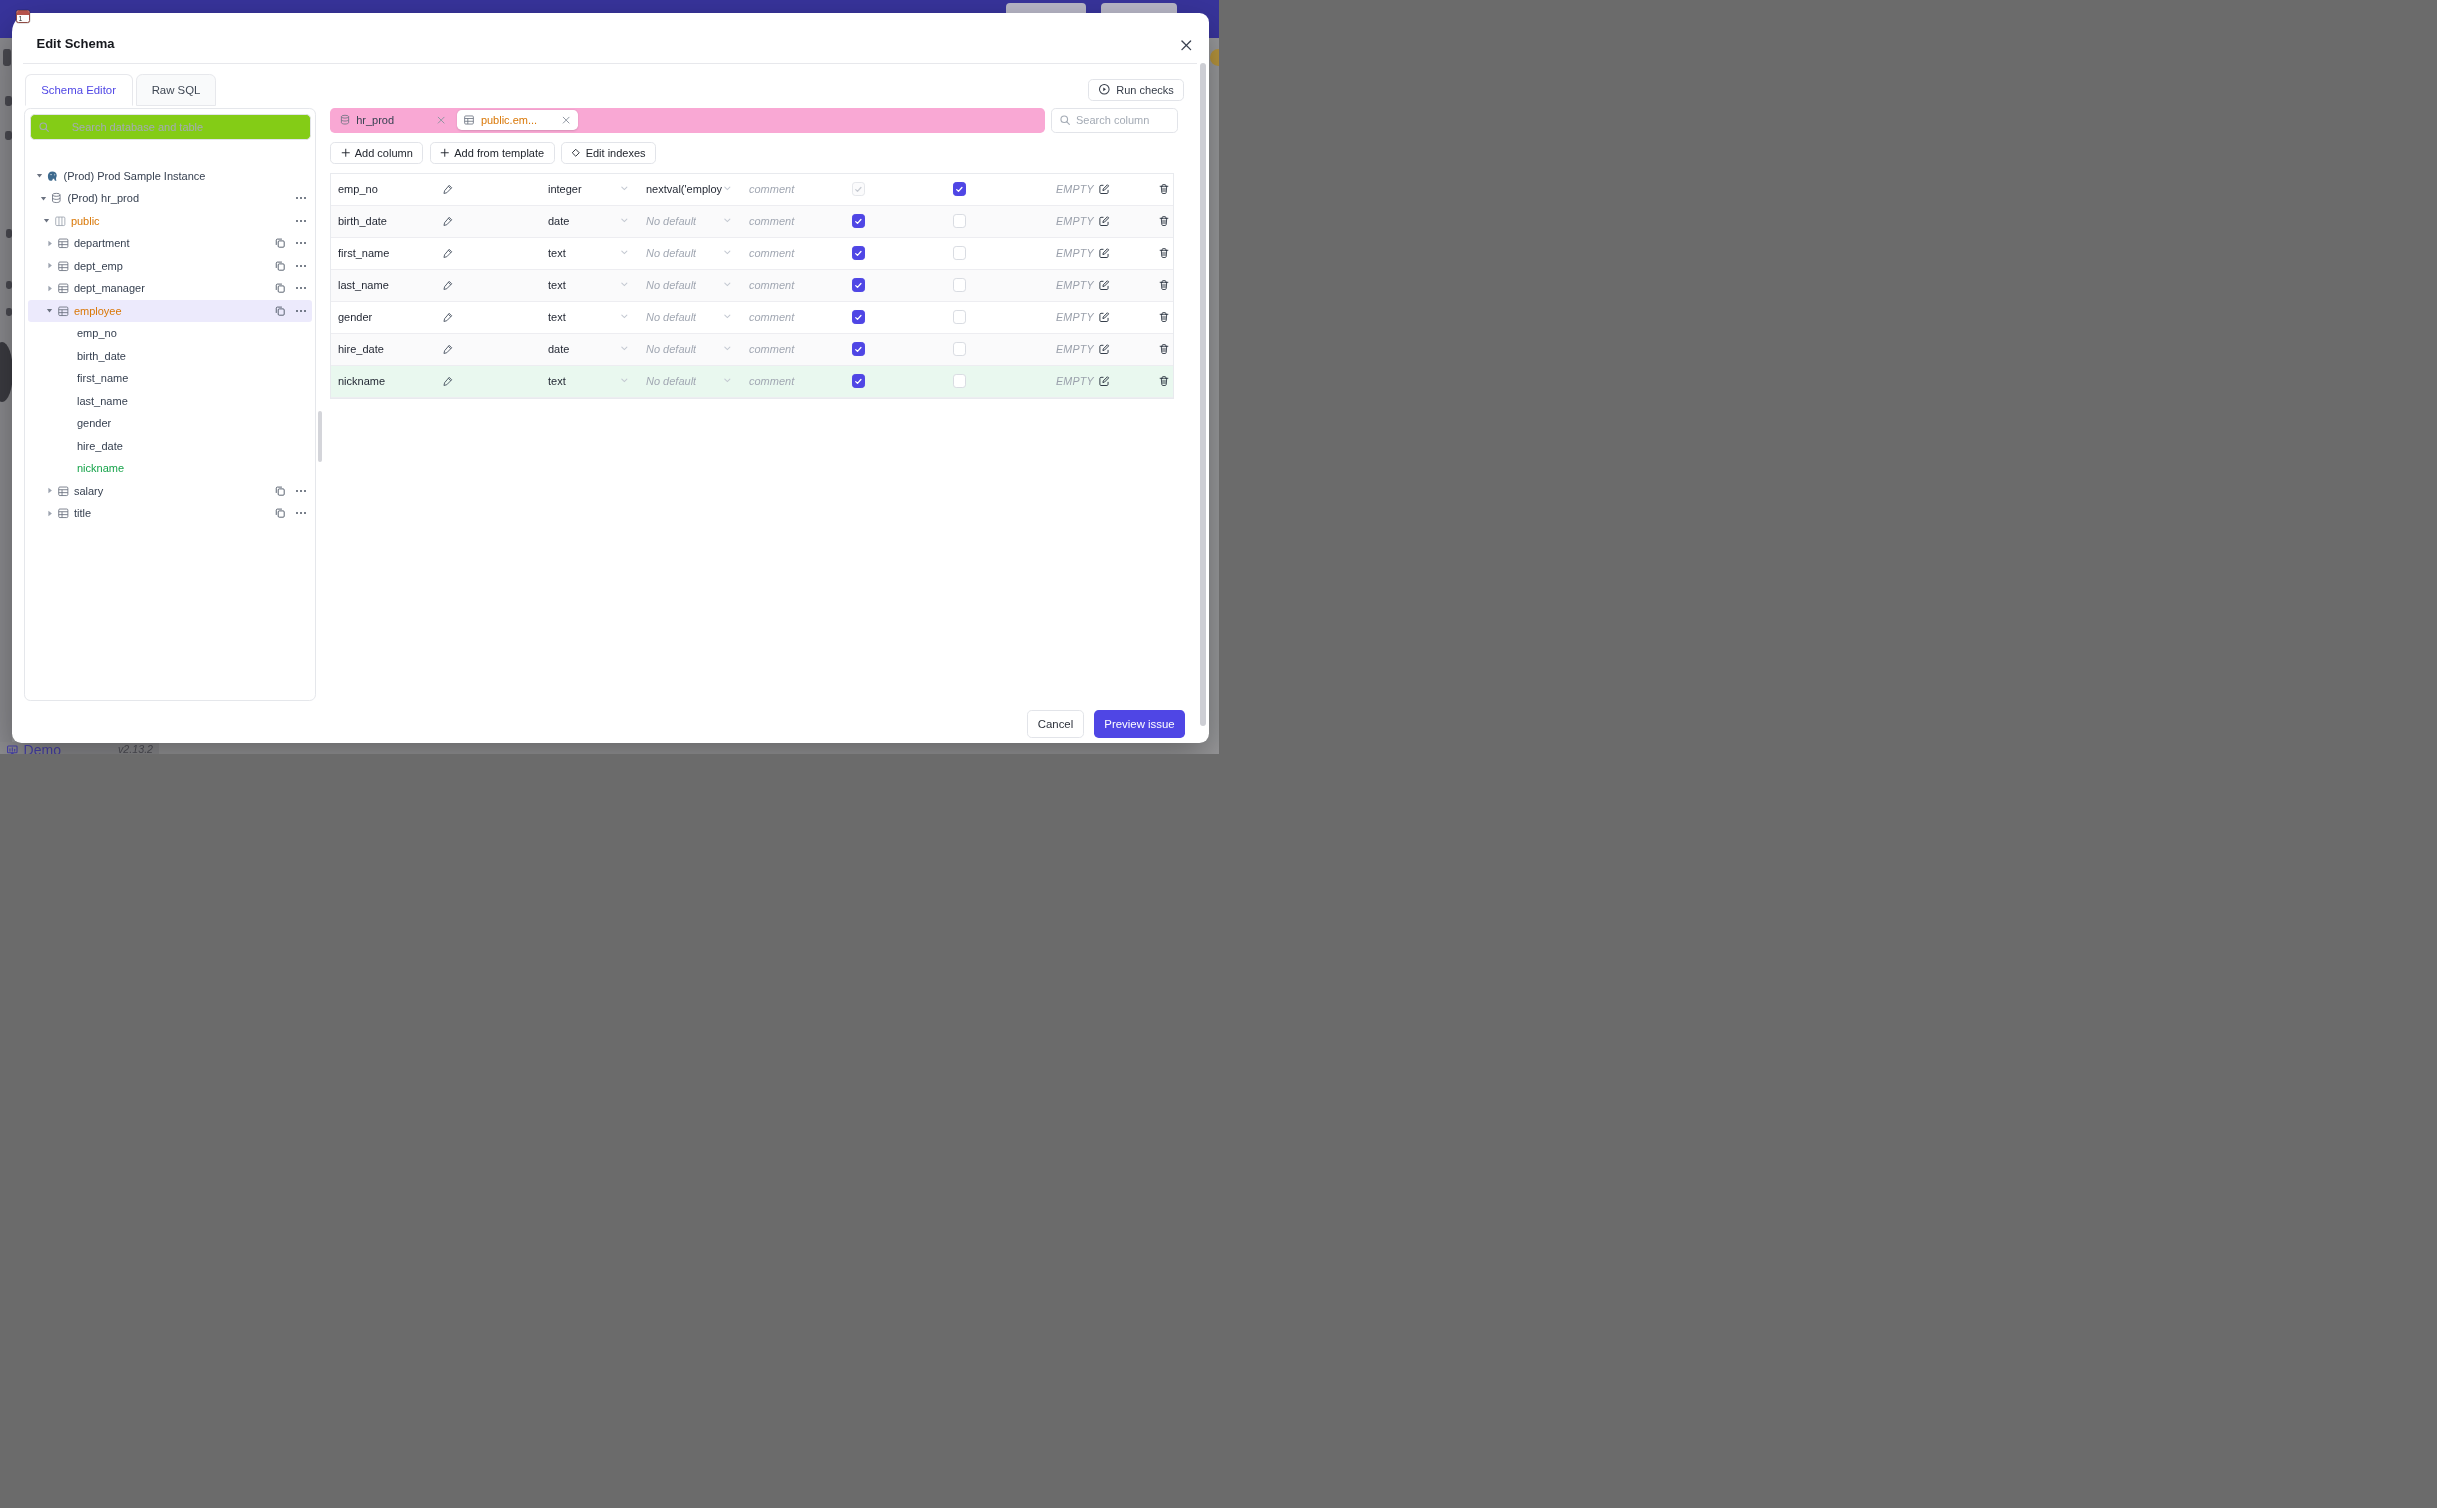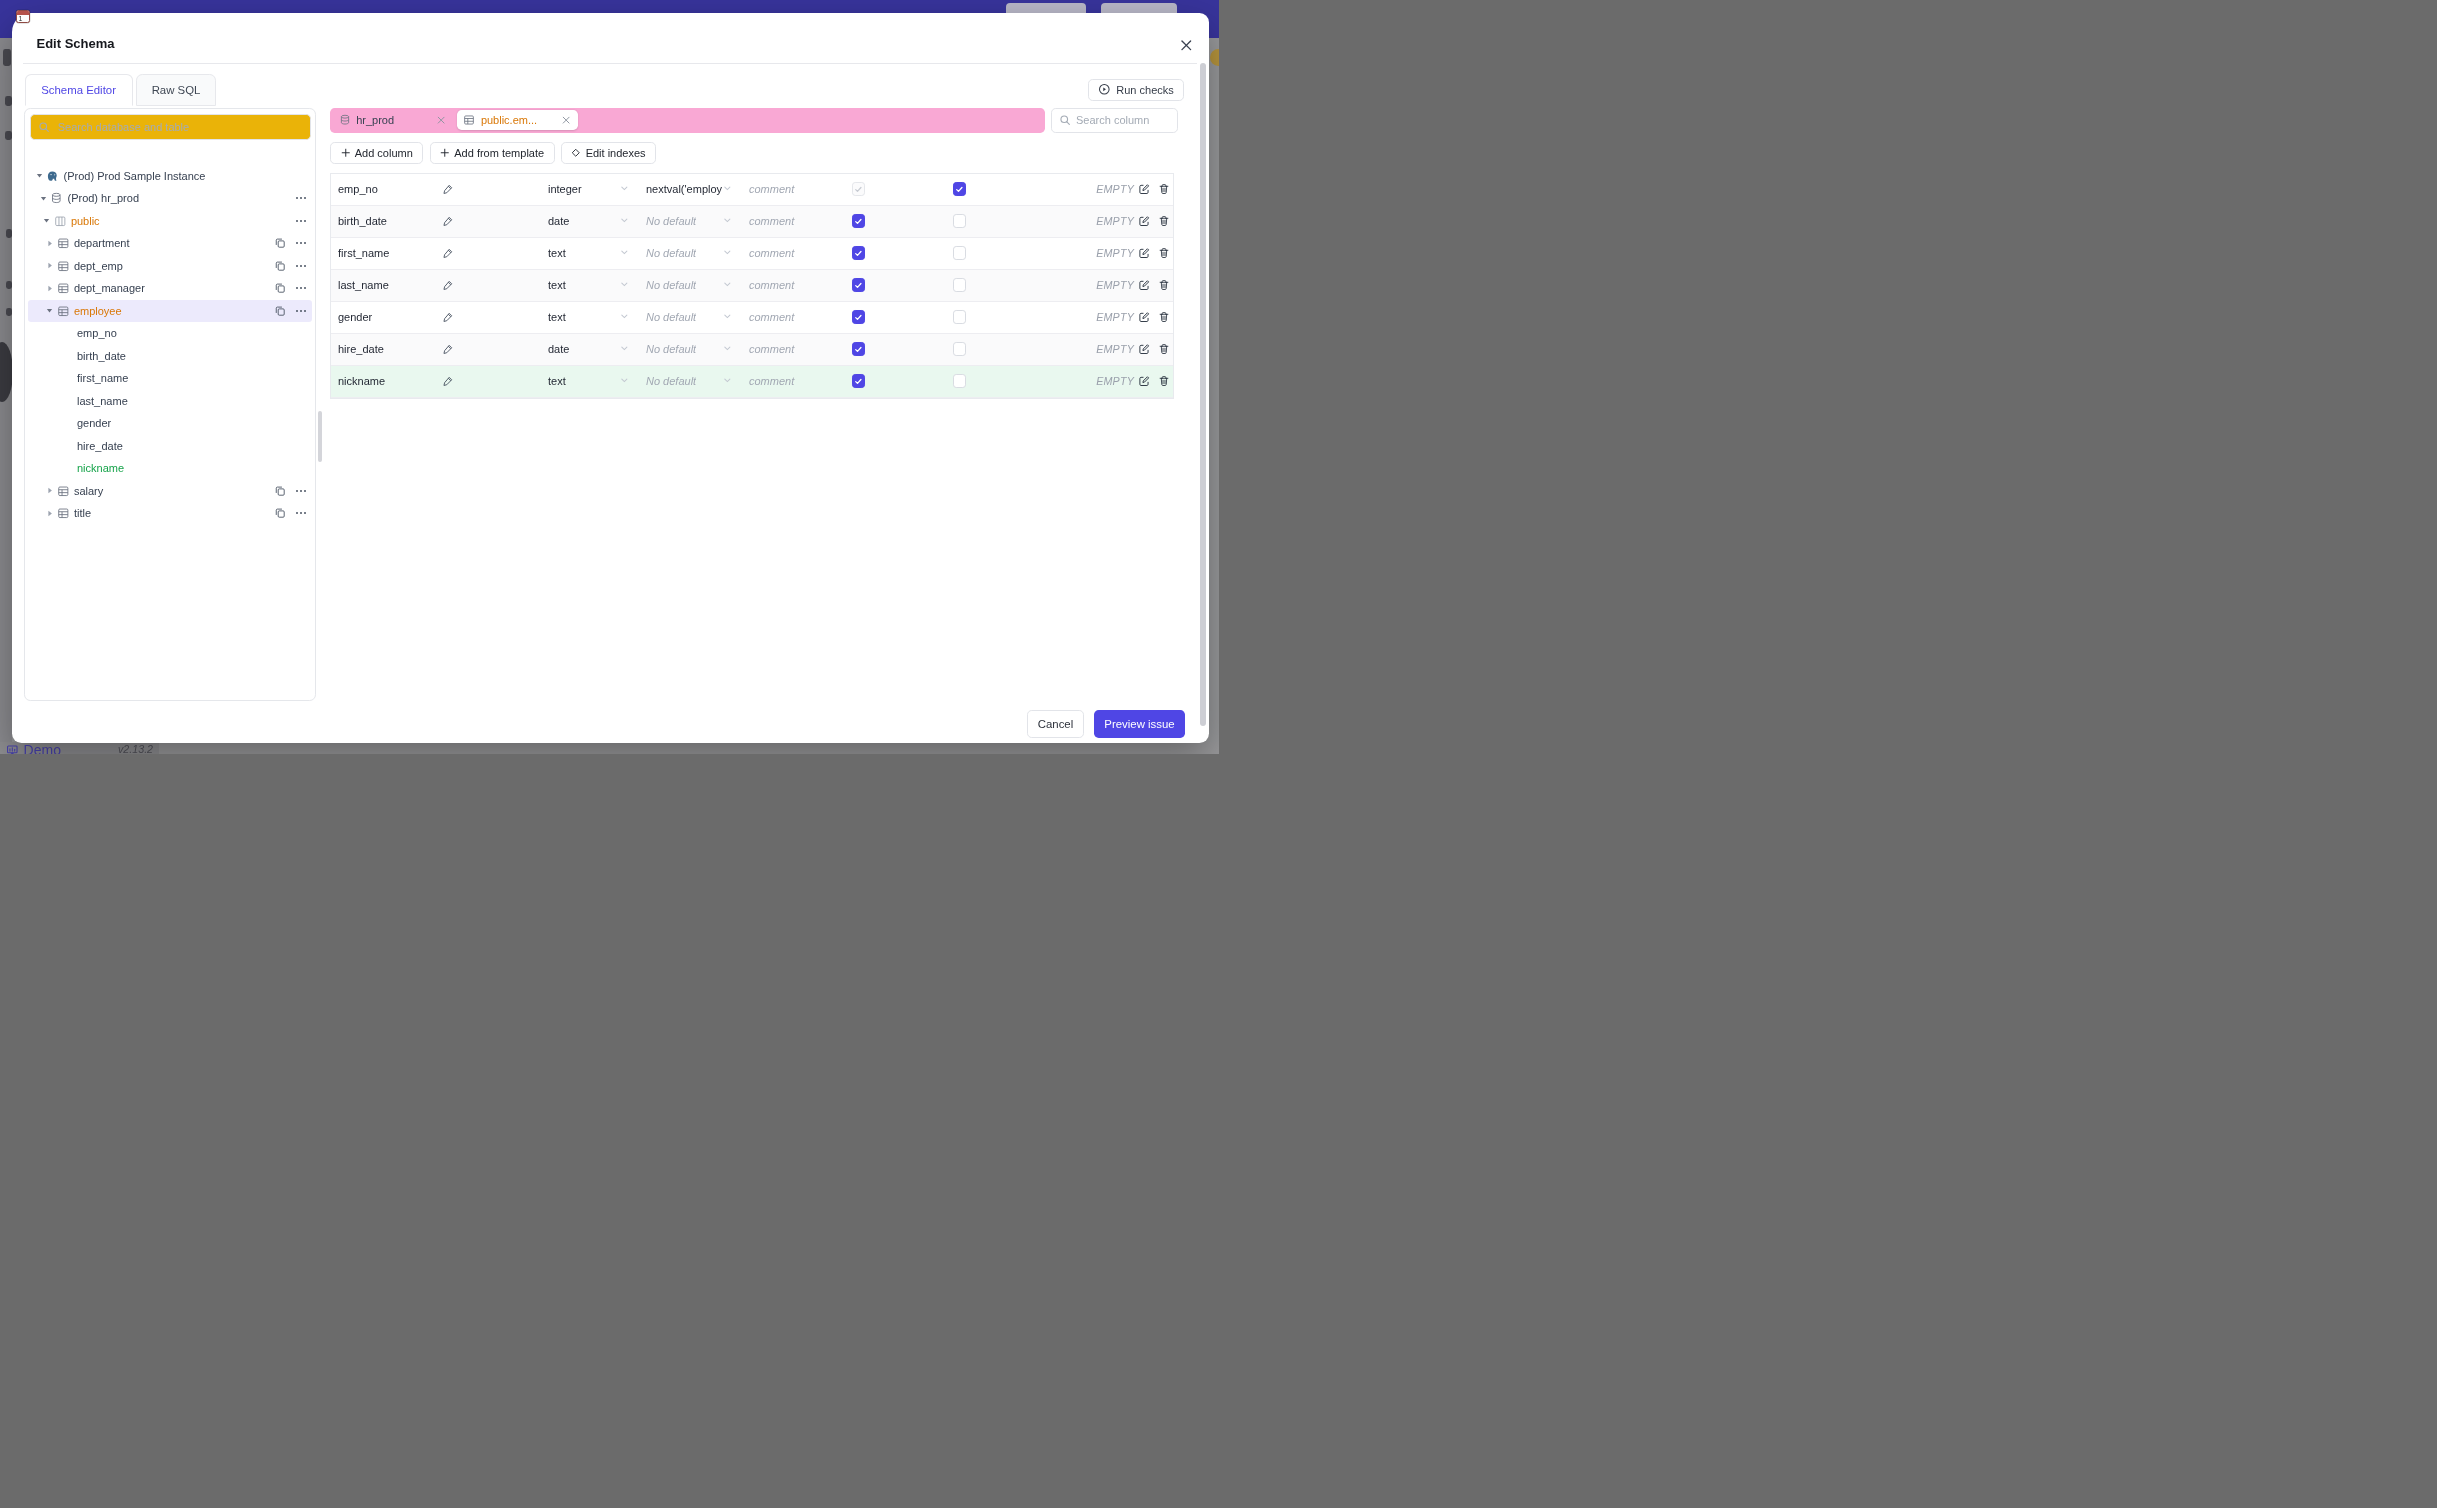--- a/index.html
+++ b/index.html
@@ -28,21 +28,21 @@
   .title-divider{position:absolute;left:11px;top:50px;width:1174px;height:0.8px;background:#e7e8ec;}
 
   .tab{position:absolute;top:61px;height:32px;display:flex;align-items:center;justify-content:center;font-size:11.4px;border:0.8px solid #e7e8ec;border-radius:6.3px 6.3px 0 0;}
   .tab.active{left:12.6px;width:108px;background:#fff;border-bottom-color:#fff;color:#4f46e5;}
   .tab.inactive{left:124px;width:80px;background:#f9fafb;color:#3f4754;}
 
   .run-checks{position:absolute;left:1076px;top:66px;width:96px;height:22px;border:0.8px solid #e2e4e9;border-radius:4.7px;background:#fff;display:flex;align-items:center;justify-content:center;gap:5.5px;font-size:11px;color:#353c48;cursor:pointer;}
 
   
   .panel{position:absolute;left:12px;top:95px;width:292px;height:593px;border:0.8px solid #e5e7eb;border-radius:6.3px;background:#fff;}
-  .search-box{position:absolute;left:4.7px;top:5.5px;width:281px;height:26px;border:0.8px solid #e2e4e9;border-radius:4.7px;display:flex;align-items:center;padding:0 7px;gap:6px;background:#eab308;}
+  .search-box{position:absolute;left:4.7px;top:5.5px;width:281px;height:26px;border:0.8px solid #e2e4e9;border-radius:4.7px;display:flex;align-items:center;padding:0 7px;gap:20px;background:#84cc16;}
   .search-box input{border:none;outline:none;flex:1;font-size:11px;color:#374151;font-family:inherit;background:transparent;}
   .search-box input::placeholder{color:#a4abb5;}
   .tree{position:absolute;left:0;top:56px;width:290px;}
   .trow{position:relative;height:22.5px;display:flex;align-items:center;font-size:11px;cursor:pointer;}
   .trow.selected::before{content:"";position:absolute;left:3.2px;right:3.2px;top:0;bottom:0;background:#eceafc;border-radius:3.2px;}
   .trow>*{position:relative;}
   .caret{width:11px;display:flex;justify-content:center;flex:none;}
   .ticon{width:12.6px;height:12.6px;flex:none;margin-left:1.6px;display:flex;align-items:center;justify-content:center;}
   .tlabel{margin-left:4.7px;color:#374151;white-space:nowrap;}
   .tlabel[data-color="orange"]{color:#d97706;}
@@ -84,21 +84,21 @@
   .cell.namec{color:#1f2430;}
   .sel .chev{position:absolute;right:10.3px;top:50%;transform:translateY(-50%);}
   .defval{max-width:79px;overflow:hidden;white-space:nowrap;}
   .defval[data-kind="placeholder"]{color:#a2a8b3;font-style:italic;text-align:center;}
   .defval[data-kind="value"]{color:#1f2430;}
   .commentc{color:#a2a8b3;font-style:italic;}
   .cb{width:13.4px;height:13.4px;border-radius:3.2px;border:0.8px solid #d9dce2;background:#fff;display:flex;align-items:center;justify-content:center;cursor:pointer;}
   .cb[data-state="checked"]{background:#4f46e5;border-color:#4f46e5;}
   .cb[data-state="checked-disabled"]{background:#fbfbfc;border-color:#e5e7eb;}
   .cb[data-state="checked-disabled"] svg path{stroke:#c8ccd3;}
-  .fkc{gap:4px;justify-content:flex-end;}
+  .fkc{gap:4px;}
   .fk-label{color:#9ba1ac;font-style:italic;font-size:10.7px;letter-spacing:0.2px;}
   .iconbtn{display:flex;align-items:center;justify-content:center;cursor:pointer;}
   .actc{justify-content:center;padding-left:0;}
 
   
   .cancel-btn{position:absolute;left:1015px;top:697px;width:57px;height:28px;border:0.8px solid #e2e4e9;border-radius:4.7px;background:#fff;font-size:11.4px;color:#2b303a;display:flex;align-items:center;justify-content:center;cursor:pointer;}
   .primary-btn{position:absolute;left:1082px;top:697px;width:91px;height:28px;border-radius:4.7px;background:#4f46e5;font-size:11.4px;color:#fff;display:flex;align-items:center;justify-content:center;cursor:pointer;}
   .modal-scroll{position:absolute;left:1188px;top:50px;width:6.3px;height:663px;background:#cdced4;border-radius:3.2px;}
 </style>
 </head>

